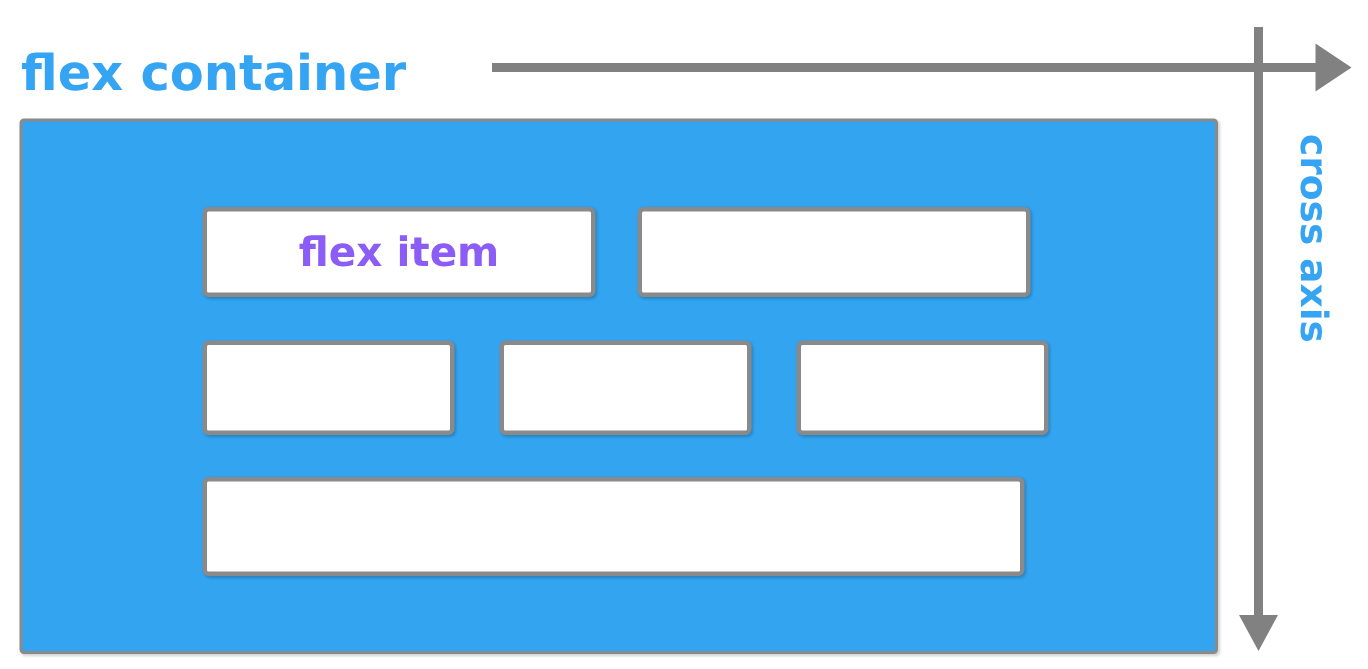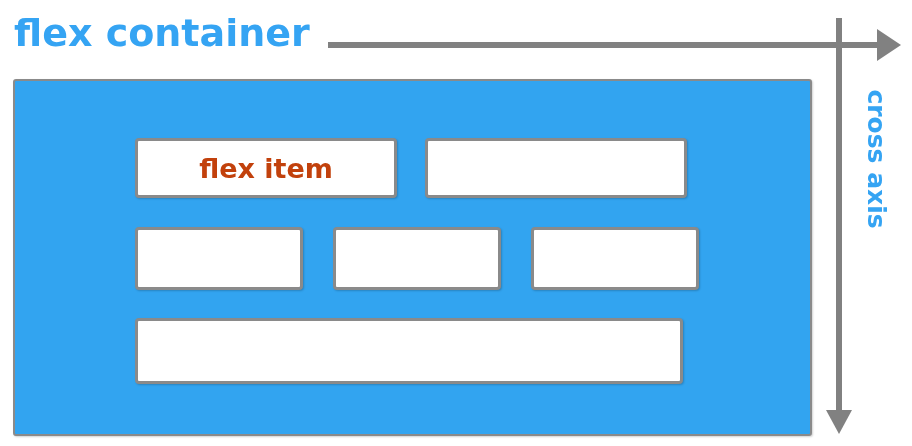--- a/index.html
+++ b/index.html
@@ -27,22 +27,22 @@
   .label {
     position: absolute;
     color: #35a4f3;
     font-weight: 700;
     white-space: nowrap;
     letter-spacing: 0px;
   }
 
   #flex-container-label {
     left: 14px;
-    top: 14px;
-    font-size: 38px;
+    top: 30px;
+    font-size: 33px;
     line-height: 38px;
   }
 
   #main-axis-label {
     left: 672px;
     top: 3px;
     font-size: 25px;
     line-height: 30px;
   }
 
@@ -119,21 +119,21 @@
     border: 3px solid #8a8a8a;
     border-radius: 4px;
     box-sizing: border-box;
     box-shadow: 1px 1px 2px rgba(0,0,0,0.2);
     display: flex;
     align-items: center;
     justify-content: center;
   }
 
   .flex-item-label {
-    color: #c2410c;
+    color: #8b5cf6;
     font-size: 27px;
     font-weight: 700;
     white-space: nowrap;
   }
 
   
   #row-1 { left: 120px; top: 57px; }
   #row-1 .flex-item { width: 262px; height: 60px; }
   #row-1 .gap { width: 28px; height: 1px; }
 

